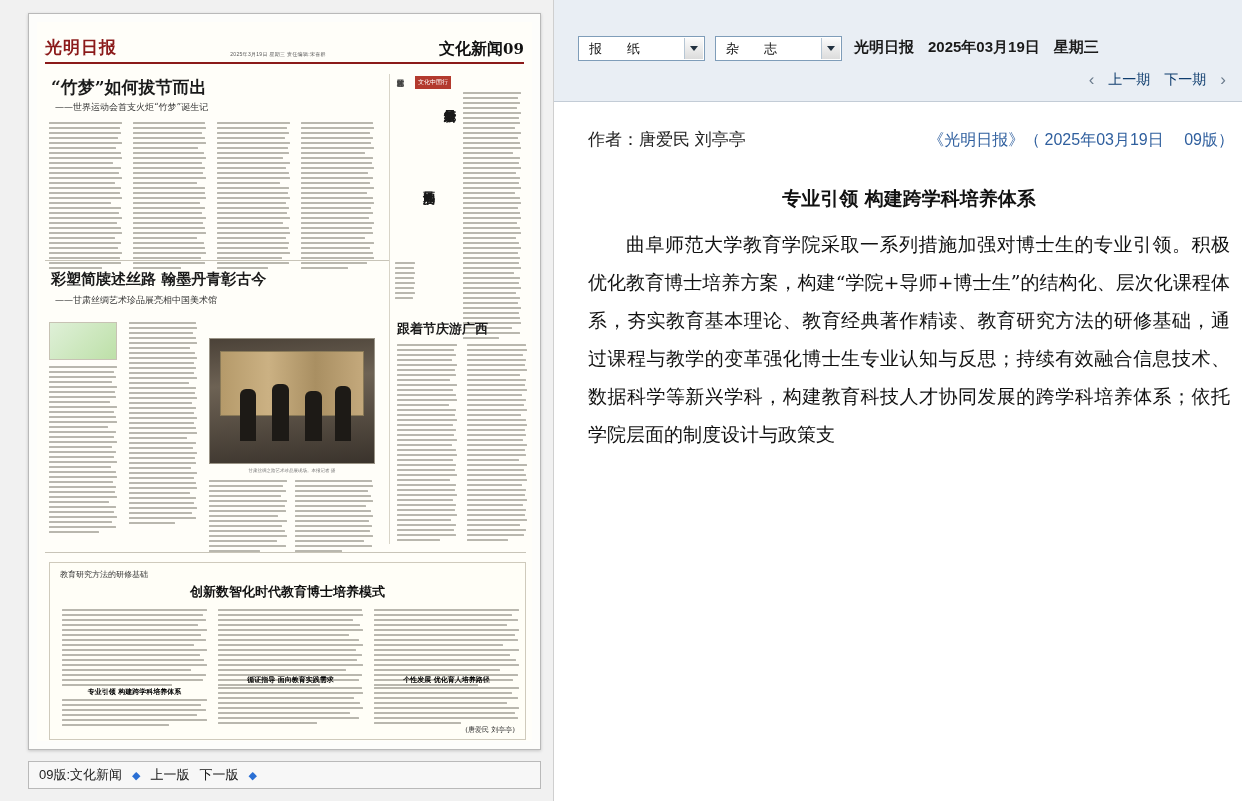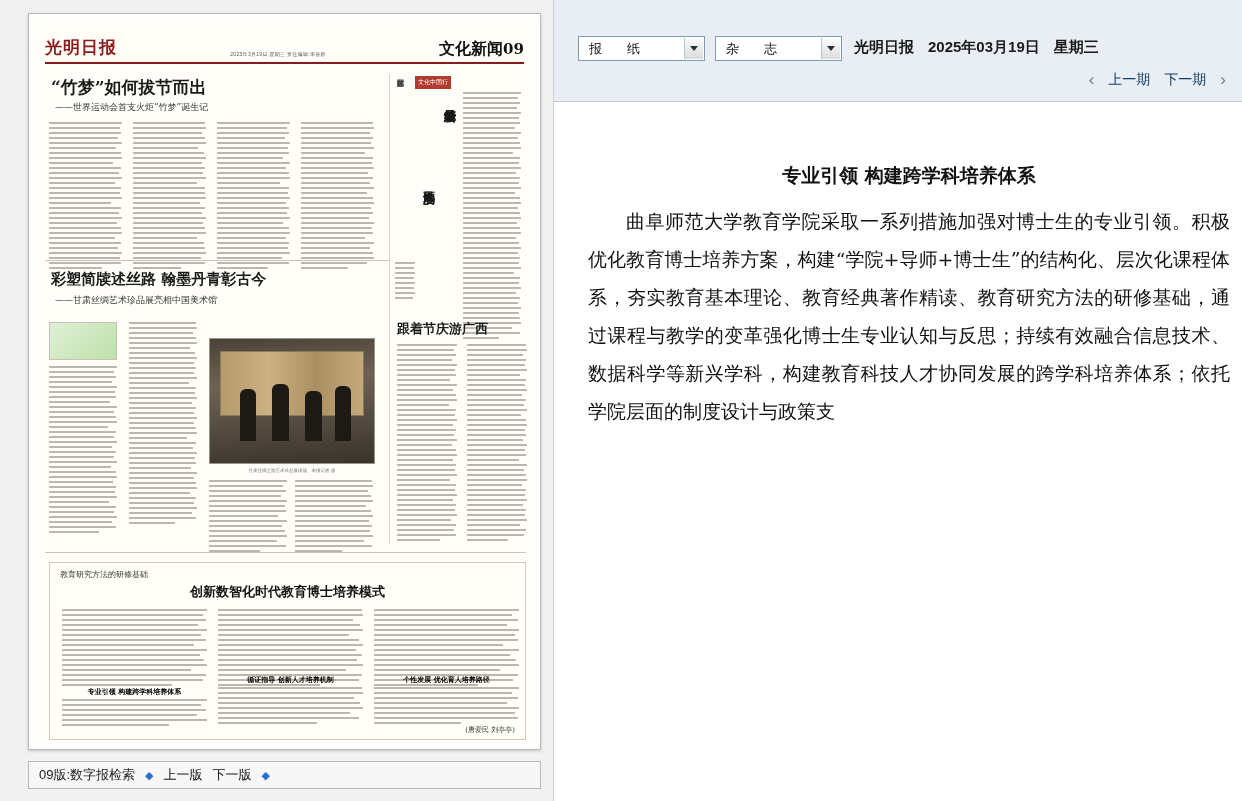--- a/index.html
+++ b/index.html
@@ -761,21 +761,21 @@
               <i style="width:94%"></i>
               <i style="width:98%"></i>
               <i style="width:100%"></i>
               <i style="width:87%"></i>
               <i style="width:99%"></i>
               <i style="width:96%"></i>
               <i style="width:72%"></i>
           </div>
 
           <div style="position:absolute; left:12px; top:124px; width:145px; text-align:center; font-size:7px; font-weight:bold; font-family:'DejaVu Serif',serif;">专业引领 构建跨学科培养体系</div>
-          <div style="position:absolute; left:168px; top:112px; width:145px; text-align:center; font-size:7px; font-weight:bold; font-family:'DejaVu Serif',serif;">循证指导 创新人才培养机制</div>
+          <div style="position:absolute; left:168px; top:112px; width:145px; text-align:center; font-size:7px; font-weight:bold; font-family:'DejaVu Serif',serif;">循证指导 面向教育实践需求</div>
           <div style="position:absolute; left:324px; top:112px; width:145px; text-align:center; font-size:7px; font-weight:bold; font-family:'DejaVu Serif',serif;">个性发展 优化育人培养路径</div>
 
           <div class="txtblock" style="left:12px; top:136px; width:145px;">
             <i style="width:100%"></i>
               <i style="width:96%"></i>
               <i style="width:99%"></i>
               <i style="width:93%"></i>
               <i style="width:100%"></i>
               <i style="width:74%"></i>
           </div>
@@ -799,21 +799,21 @@
               <i style="width:99%"></i>
               <i style="width:60%"></i>
           </div>
           <div style="position:absolute; right:10px; bottom:4px; font-size:7px; color:#333; font-family:'DejaVu Serif',serif;">(唐爱民 刘亭亭)</div>
         </div>
 
       </div>
     </div>
 
     <div class="page-statusbar">
-      <span>09版:数字报检索</span>
+      <span>09版:文化新闻</span>
       <span class="arrow-dia">◆</span>
       <span class="nav-link">上一版</span>
       <span class="nav-link">下一版</span>
       <span class="arrow-dia">◆</span>
     </div>
   </div>
 
   <div class="right-pane">
 
     <div class="topbar">
@@ -843,20 +843,24 @@
       <div class="nav-right">
         <span class="chev">‹</span>
         <span>上一期</span>
         <span>下一期</span>
         <span class="chev">›</span>
       </div>
     </div>
 
     <div class="article">
 
+      <div class="byline">
+        <span>作者：唐爱民 刘亭亭</span>
+        <span class="src">《光明日报》（ 2025年03月19日　 09版）</span>
+      </div>
 
       <div class="art-body">
         <p class="art-sub">专业引领  构建跨学科培养体系</p>
         <p>曲阜师范大学教育学院采取一系列措施加强对博士生的专业引领。积极优化教育博士培养方案，构建“学院+导师+博士生”的结构化、层次化课程体系，夯实教育基本理论、教育经典著作精读、教育研究方法的研修基础，通过课程与教学的变革强化博士生专业认知与反思；持续有效融合信息技术、数据科学等新兴学科，构建教育科技人才协同发展的跨学科培养体系；依托学院层面的制度设计与政策支</p>
       </div>
     </div>
 
   </div>
 </div>
 

